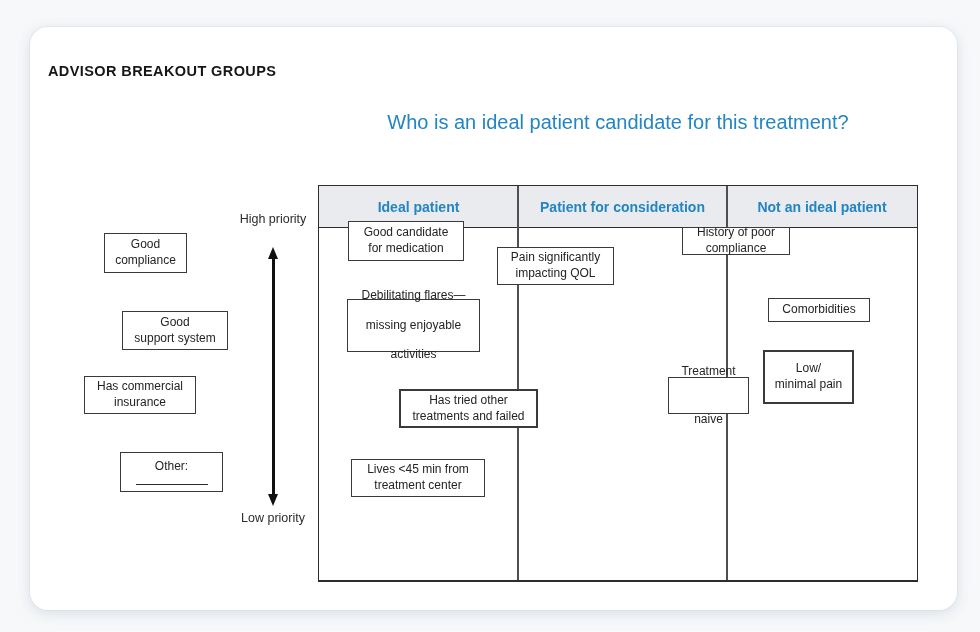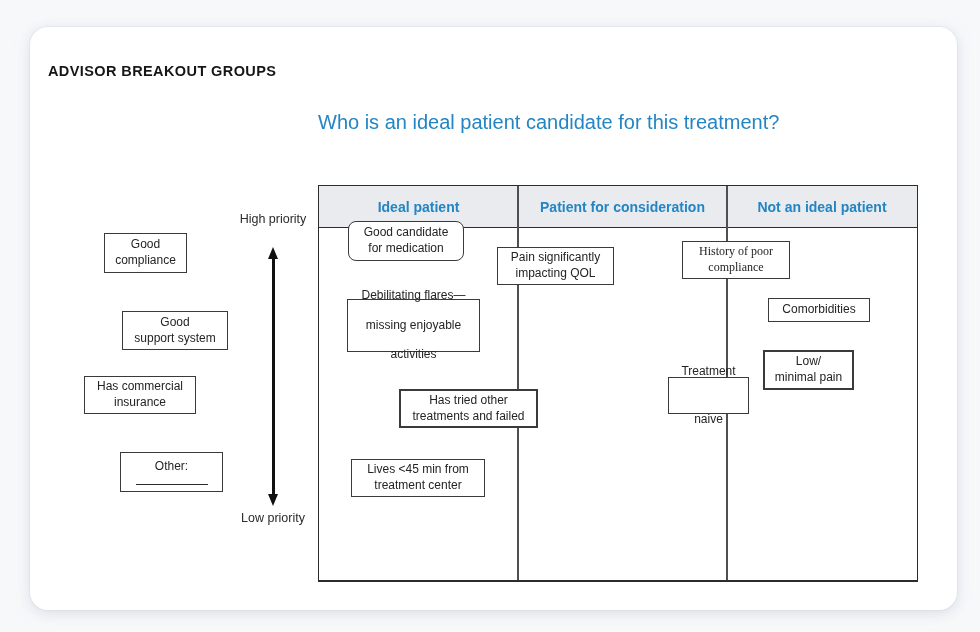--- a/index.html
+++ b/index.html
@@ -22,20 +22,21 @@
     position: absolute;
     left: 48px; top: 63px;
     font-size: 14.5px;
     font-weight: bold;
     letter-spacing: 0.4px;
     color: #161616;
   }
   .question-title {
     position: absolute;
     left: 318px; top: 111px; width: 600px;
+    text-align: center;
     font-size: 20px;
     color: #2385c3;
   }
   
   .matrix {
     position: absolute;
     left: 318px; top: 155px; width: 600px; height: 397px;
     border: 1.5px solid #2c2c2c;
     border-bottom-width: 2.5px;
     background: #ffffff;
@@ -144,41 +145,41 @@
         <div>support system</div>
       </div>
       <div class="card" style="left: 84px; top: 376px; width: 112px; height: 38px; border-width: 1.2px;">
         <div>Has commercial</div>
         <div>insurance</div>
       </div>
       <div class="card" style="left: 120px; top: 452px; width: 103px; height: 40px; border-width: 1.2px; text-align: center;">
         <div>Other:</div>
         <div class="blank-line"></div>
       </div>
-      <div class="card" style="left: 348px; top: 221px; width: 116px; height: 40px; border-width: 1.2px; border-radius: 8px;">
+      <div class="card" style="left: 348px; top: 221px; width: 116px; height: 40px; border-width: 1.2px;">
         <div>Good candidate</div>
         <div>for medication</div>
       </div>
       <div class="card" style="left: 497px; top: 247px; width: 117px; height: 38px; border-width: 1.2px;">
         <div>Pain significantly</div>
         <div>impacting QOL</div>
       </div>
-      <div class="card" style="left: 682px; top: 241px; width: 108px; height: 38px; border-width: 1.2px; font-family: Liberation Serif, serif;">
+      <div class="card" style="left: 682px; top: 227px; width: 108px; height: 28px; border-width: 1.2px;">
         <div>History of poor</div>
         <div>compliance</div>
       </div>
       <div class="card" style="left: 347px; top: 299px; width: 133px; height: 53px; border-width: 1.2px; gap: 14px;">
         <div>Debilitating flares—</div>
         <div>missing enjoyable</div>
         <div>activities</div>
       </div>
       <div class="card" style="left: 768px; top: 298px; width: 102px; height: 24px; border-width: 1.2px;">
         <div>Comorbidities</div>
       </div>
-      <div class="card" style="left: 763px; top: 350px; width: 91px; height: 40px; border-width: 2px;">
+      <div class="card" style="left: 763px; top: 350px; width: 91px; height: 54px; border-width: 2px;">
         <div>Low/</div>
         <div>minimal pain</div>
       </div>
       <div class="card" style="left: 399px; top: 389px; width: 139px; height: 39px; border-width: 2px; text-align: center;">
         <div>Has tried other</div>
         <div>treatments and failed</div>
       </div>
       <div class="card" style="left: 668px; top: 377px; width: 81px; height: 37px; border-width: 1.2px; gap: 32px;">
         <div>Treatment</div>
         <div>naive</div>

